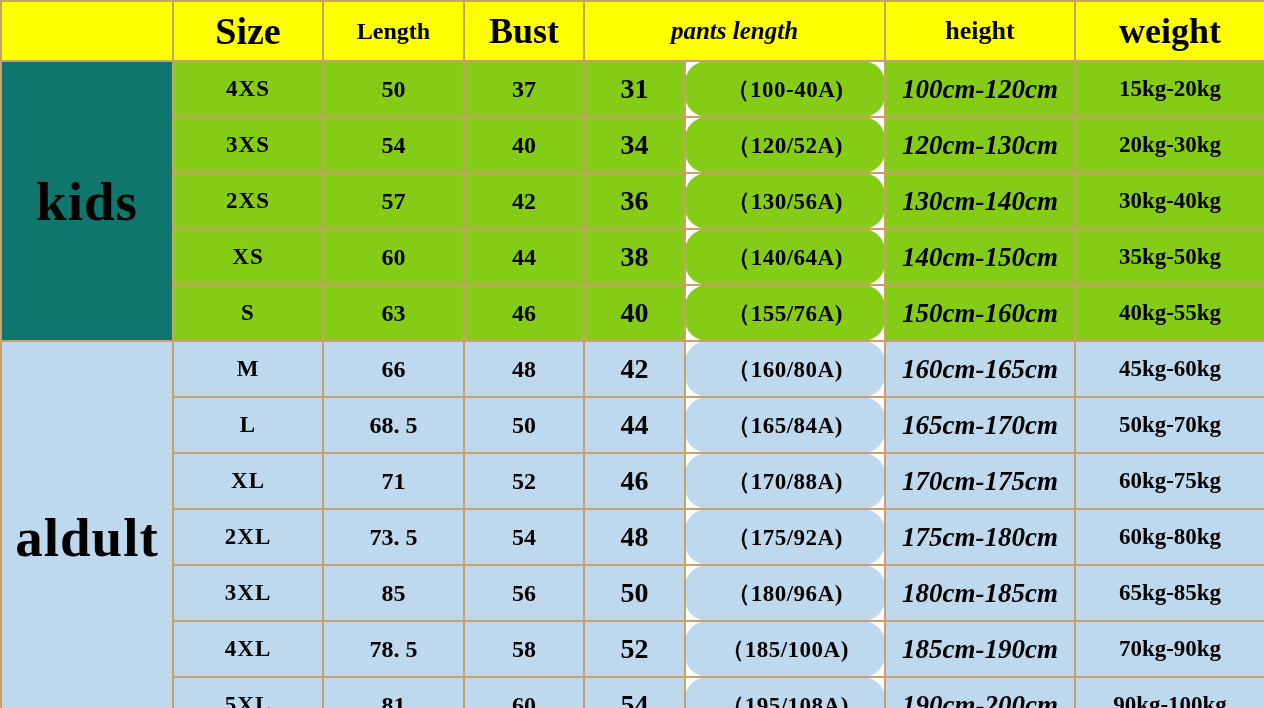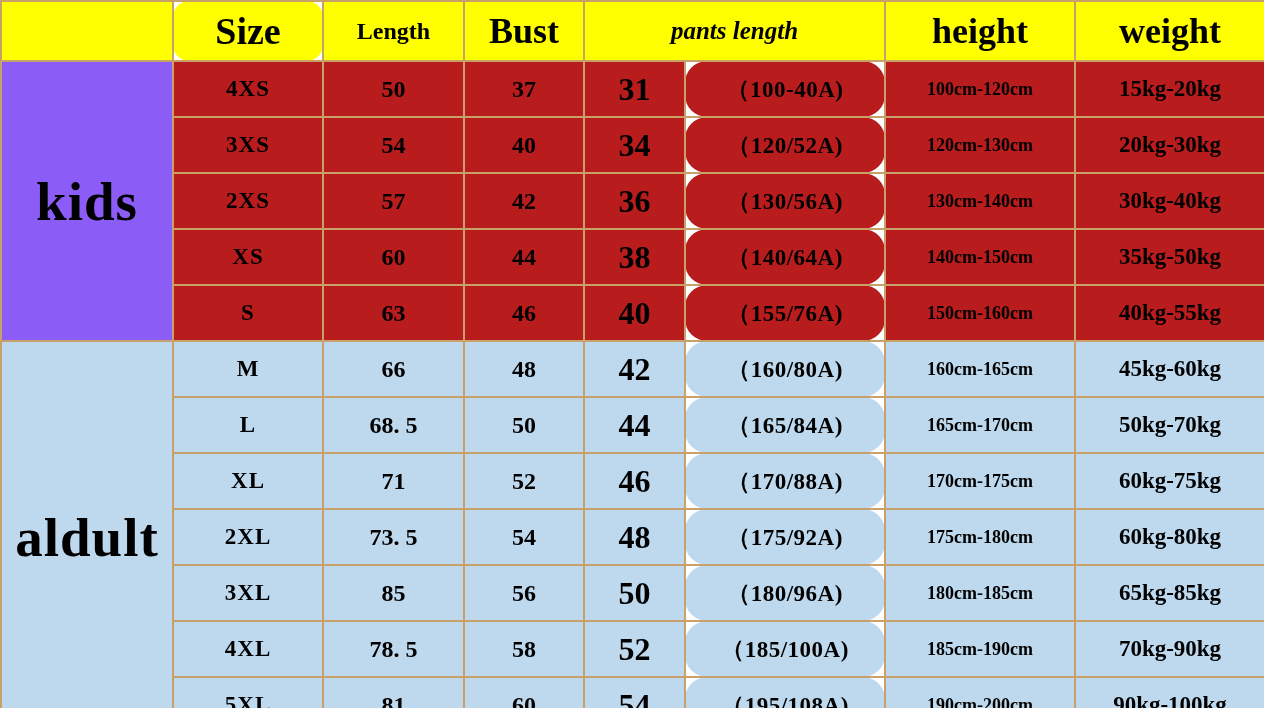--- a/index.html
+++ b/index.html
@@ -37,45 +37,45 @@
   col.c-height { width: 190px; }
   col.c-weight { width: 190px; }
 
   
   tr.header-row td {
     background: #ffff00;
     height: 58px;
     border-color: #c8a06a;
   }
   td.hdr-blank { background: #ffff00; }
-  .hdr-size   { font-size: 38px; border-radius: 16px; }
+  .hdr-size   { font-size: 38px; }
   .hdr-length { font-size: 24px; font-weight: normal; }
   .hdr-bust   { font-size: 36px; }
   .hdr-pants  { font-size: 25px; font-weight: normal; white-space: nowrap; font-style: italic; }
-  .hdr-height { font-size: 36px; }
+  .hdr-height { font-size: 26px; }
   .hdr-weight { font-size: 36px; margin-top: 24px; }
 
   
   tr.data-row td { height: 54px; }
-  td.kids-cell   { background: #b91c1c; }
+  td.kids-cell   { background: #84cc16; }
   td.adult-cell  { background: #bed9ee; }
 
   td.group-cell {
     font-size: 55px;
     font-weight: normal;
     letter-spacing: 1px;
   }
-  td.group-kids  { background: #8b5cf6; }
+  td.group-kids  { background: #0f766e; }
   td.group-adult { background: #bed9ee; }
 
   td.cell-size   { font-size: 23px; font-weight: normal; letter-spacing: 1px; }
   td.cell-num    { font-size: 24px; font-weight: normal; }
-  td.cell-pants  { font-size: 32px; font-weight: normal; }
+  td.cell-pants  { font-size: 28px; font-weight: normal; }
   td.cell-code   { font-size: 23px; font-weight: normal; letter-spacing: 0.5px; border-radius: 22px; }
-  td.cell-height { font-size: 18px; }
+  td.cell-height { font-size: 27px; font-style: italic; }
   td.cell-weight { font-size: 23px; }
 </style>
 </head>
 <body>
 
 <table class="size-chart">
   <colgroup>
     <col class="c-group">
     <col class="c-size">
     <col class="c-length">

